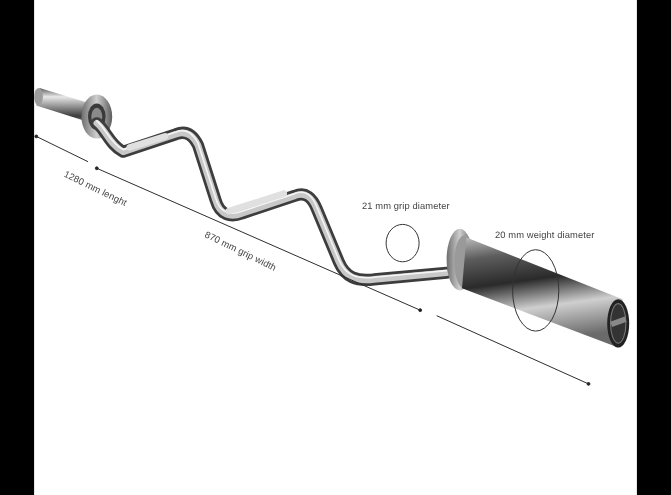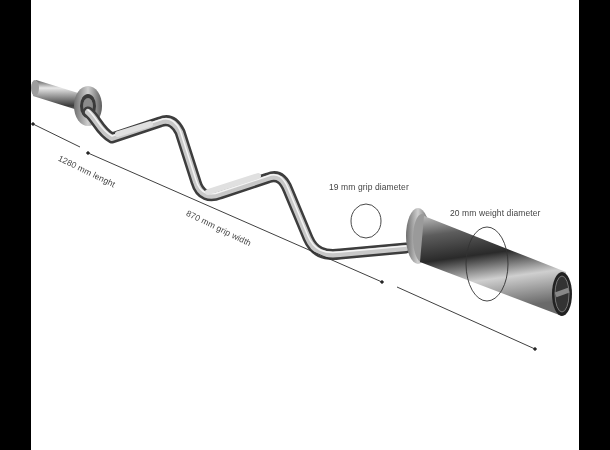--- a/index.html
+++ b/index.html
@@ -83,14 +83,14 @@
   </g>
 
   <g fill="none" stroke="#333" stroke-width="0.9">
     <ellipse cx="366" cy="221" rx="15" ry="17"></ellipse>
     <ellipse cx="487" cy="264" rx="21" ry="37"></ellipse>
   </g>
 </svg>
 
 <div class="label lbl-length">1280 mm lenght</div>
 <div class="label lbl-grip-width">870 mm grip width</div>
-<div class="label lbl-grip-diam">19 mm grip diameter</div>
+<div class="label lbl-grip-diam">21 mm grip diameter</div>
 <div class="label lbl-weight-diam">20 mm weight diameter</div>
 
 </body></html>

